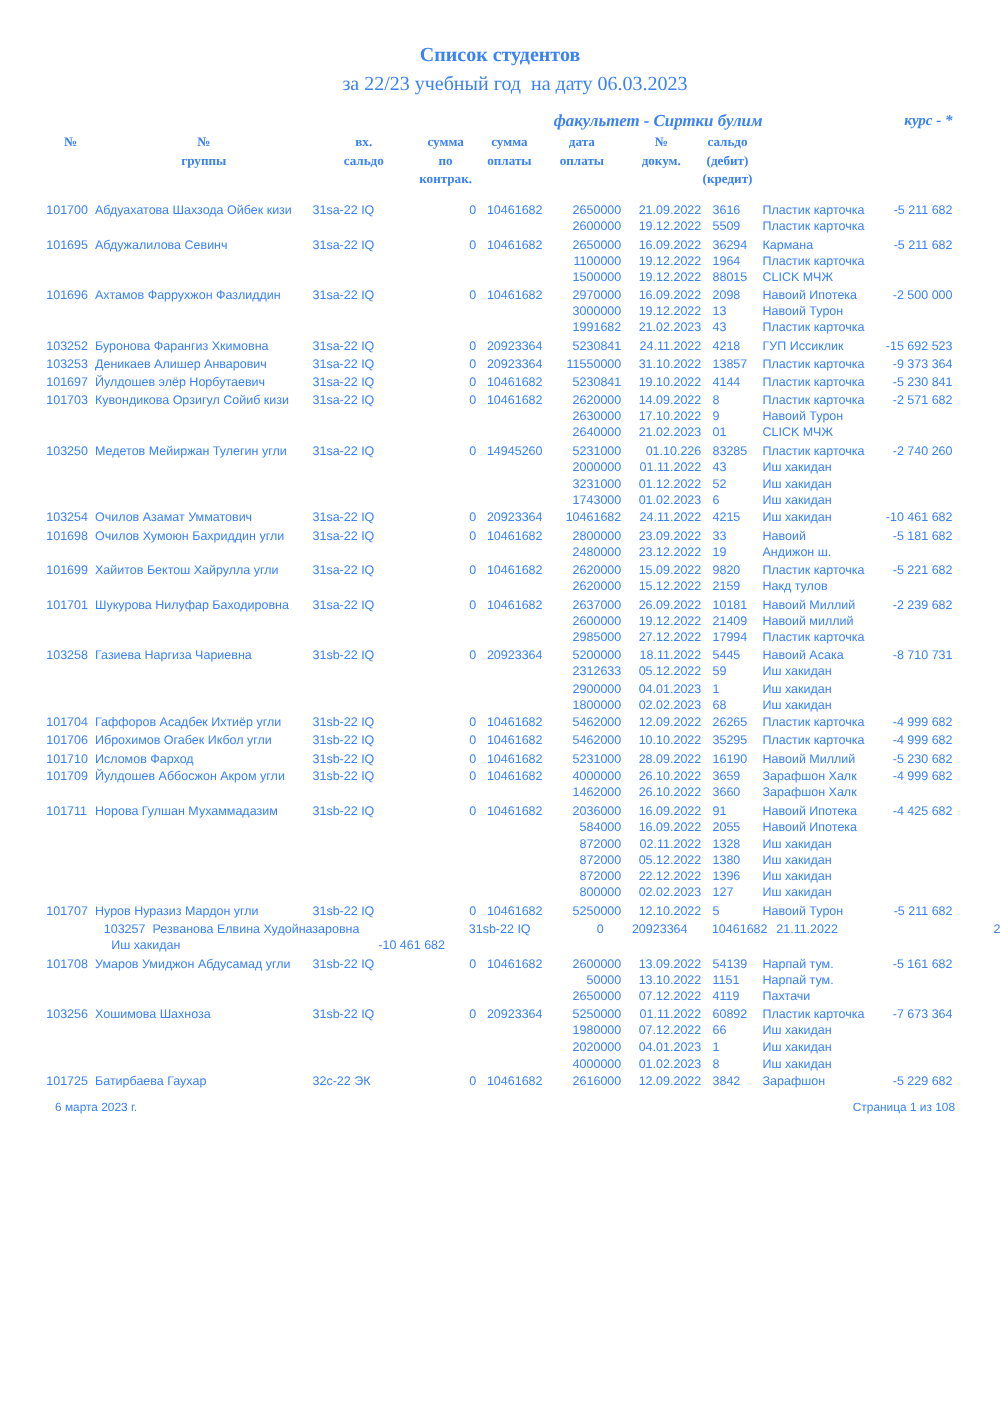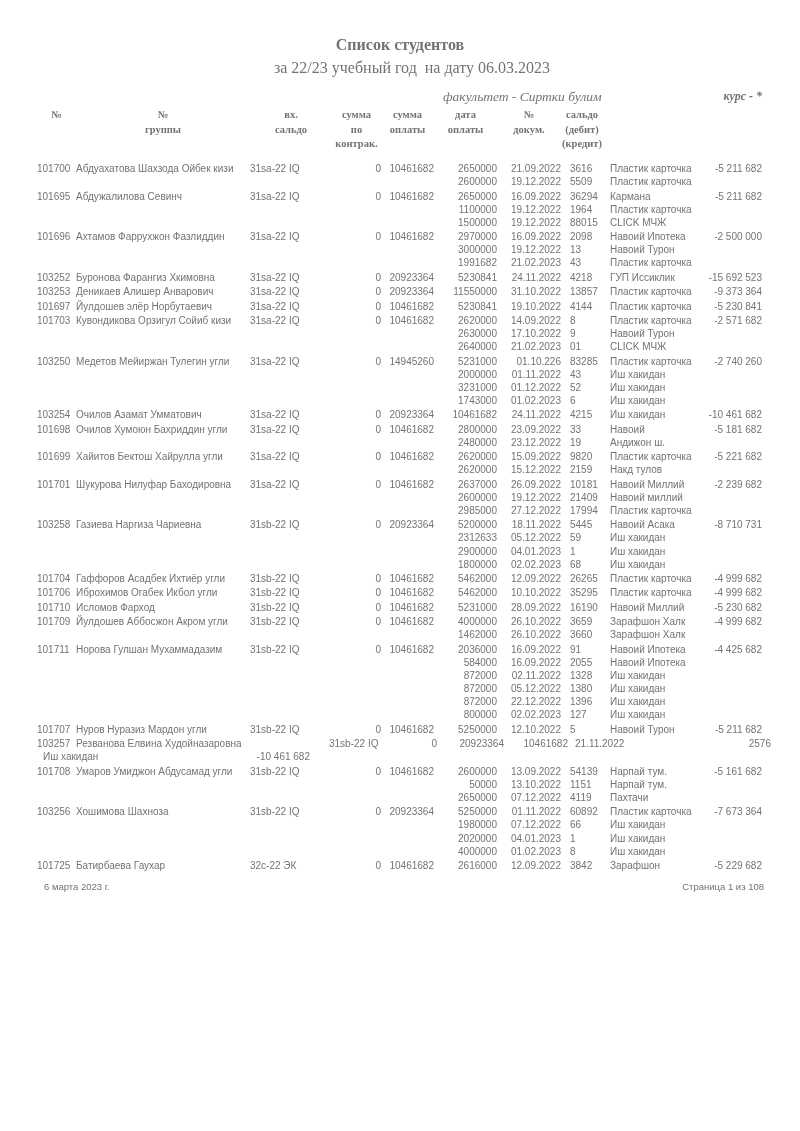--- a/index.html
+++ b/index.html
@@ -2,41 +2,41 @@
 <html><head>
 <meta charset="utf-8">
 <style>
   html,body{margin:0;padding:0;background:#e8e8e8;}
   .page{
     position:relative;
     width:800px;height:1131px;
     margin:0 auto;
     background:#ffffff;
     font-family:"Liberation Sans",sans-serif;
-    color:#737373;
+    color:#3b82f6;
     overflow:hidden;
   }
   .title{
     position:absolute;top:36px;left:0;width:800px;
     text-align:center;
     font-family:"Liberation Serif",serif;
     font-size:16px;font-weight:bold;
     white-space:pre;
   }
   .subtitle{
     position:absolute;top:59px;left:12px;width:800px;
     text-align:center;
     font-family:"Liberation Serif",serif;
     font-size:16px;
     white-space:pre;
   }
   .faculty{
     position:absolute;top:89px;left:443px;
     font-family:"Liberation Serif",serif;
-    font-size:13.5px;font-weight:normal;font-style:italic;
+    font-size:13.5px;font-weight:bold;font-style:italic;
     white-space:pre;
   }
   .course{
     position:absolute;top:89px;right:38px;
     font-family:"Liberation Serif",serif;
     font-size:12px;font-weight:bold;font-style:italic;
     white-space:pre;
   }
   .grid{
     display:grid;
@@ -52,21 +52,21 @@
   .hdr .hc{white-space:pre-line;text-align:center;}
   .body{
     position:absolute;top:162px;left:37px;width:725px;
     font-size:10px;line-height:13.15px;
   }
   .block{margin-top:1.2px;}
   .cell{overflow:hidden;white-space:nowrap;}
   .num{text-align:right;}
   .c-doc{padding-left:9px;}
   .c-org{padding-left:7px;}
-  .sp{position:relative;height:26.3px;}
+  .sp{position:relative;height:26.3px;margin-left:46px;}
   .sp span{position:absolute;white-space:nowrap;}
   .footer-date{
     position:absolute;top:881px;left:44px;
     font-size:9.5px;
   }
   .footer-page{
     position:absolute;top:881px;right:36px;
     font-size:9.5px;
   }
 </style>

